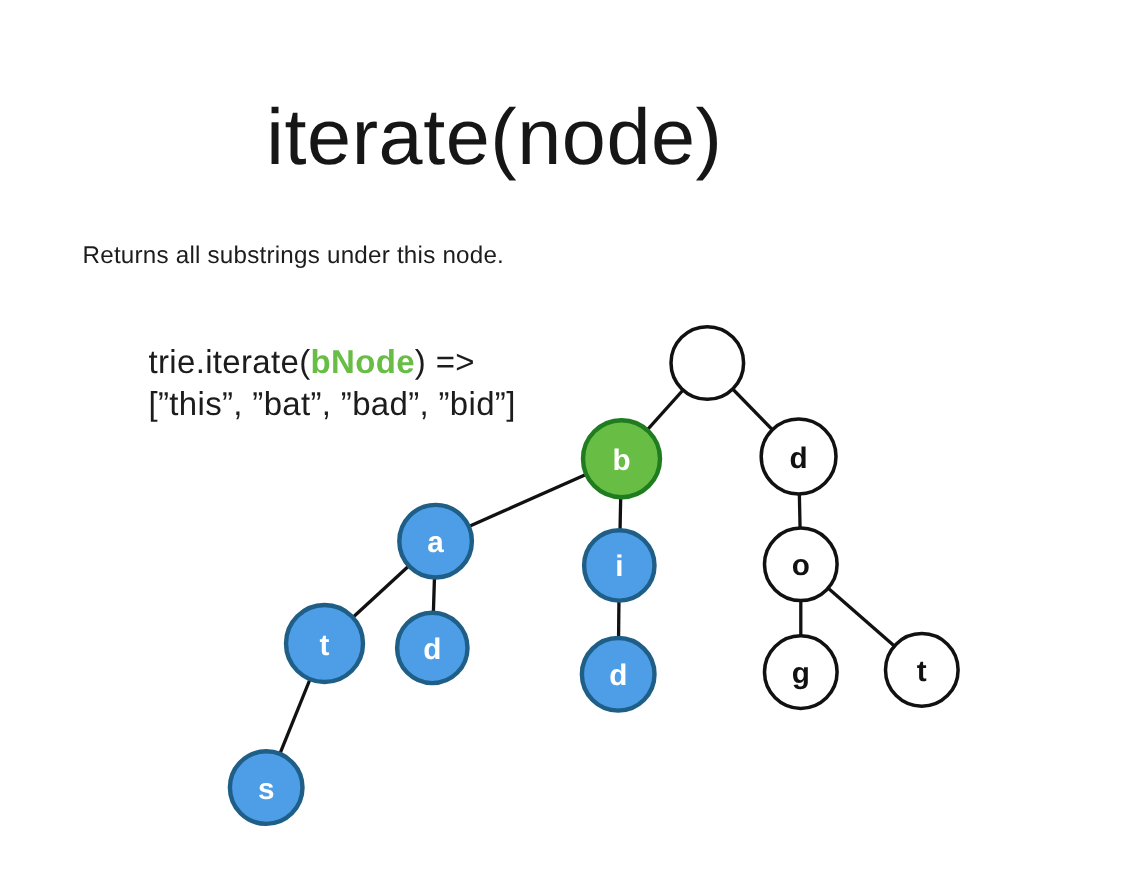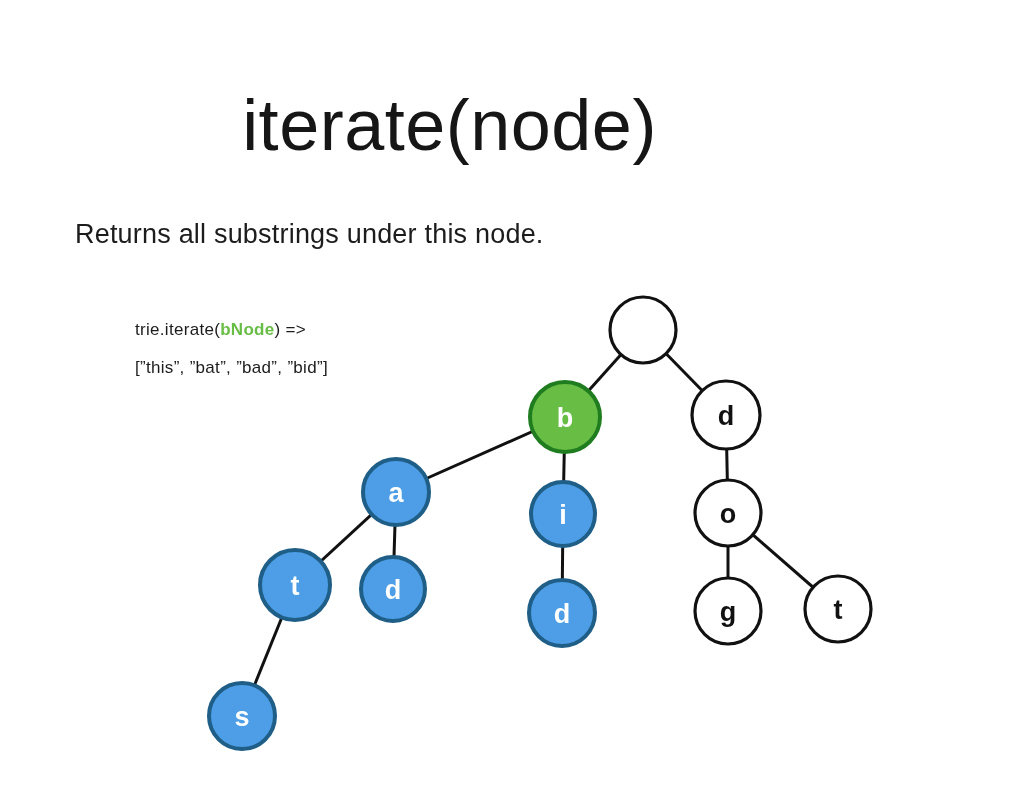--- a/index.html
+++ b/index.html
@@ -30,30 +30,30 @@
     font-size: 72px;
     font-weight: 400;
     letter-spacing: 0.5px;
     color: #161616;
   }
   .subtitle {
     position: absolute;
     top: 219px;
     left: 75px;
     margin: 0;
-    font-size: 27px;
+    font-size: 22px;
     font-weight: 400;
     color: #1c1c1c;
     letter-spacing: 0.2px;
   }
   .code {
     position: absolute;
     top: 311px;
     left: 135px;
-    font-size: 17px;
+    font-size: 30px;
     line-height: 38px;
     color: #1c1c1c;
     letter-spacing: 0.3px;
   }
   .code .hl {
     color: #68bd45;
     font-weight: 700;
   }
   svg.tree {
     position: absolute;

